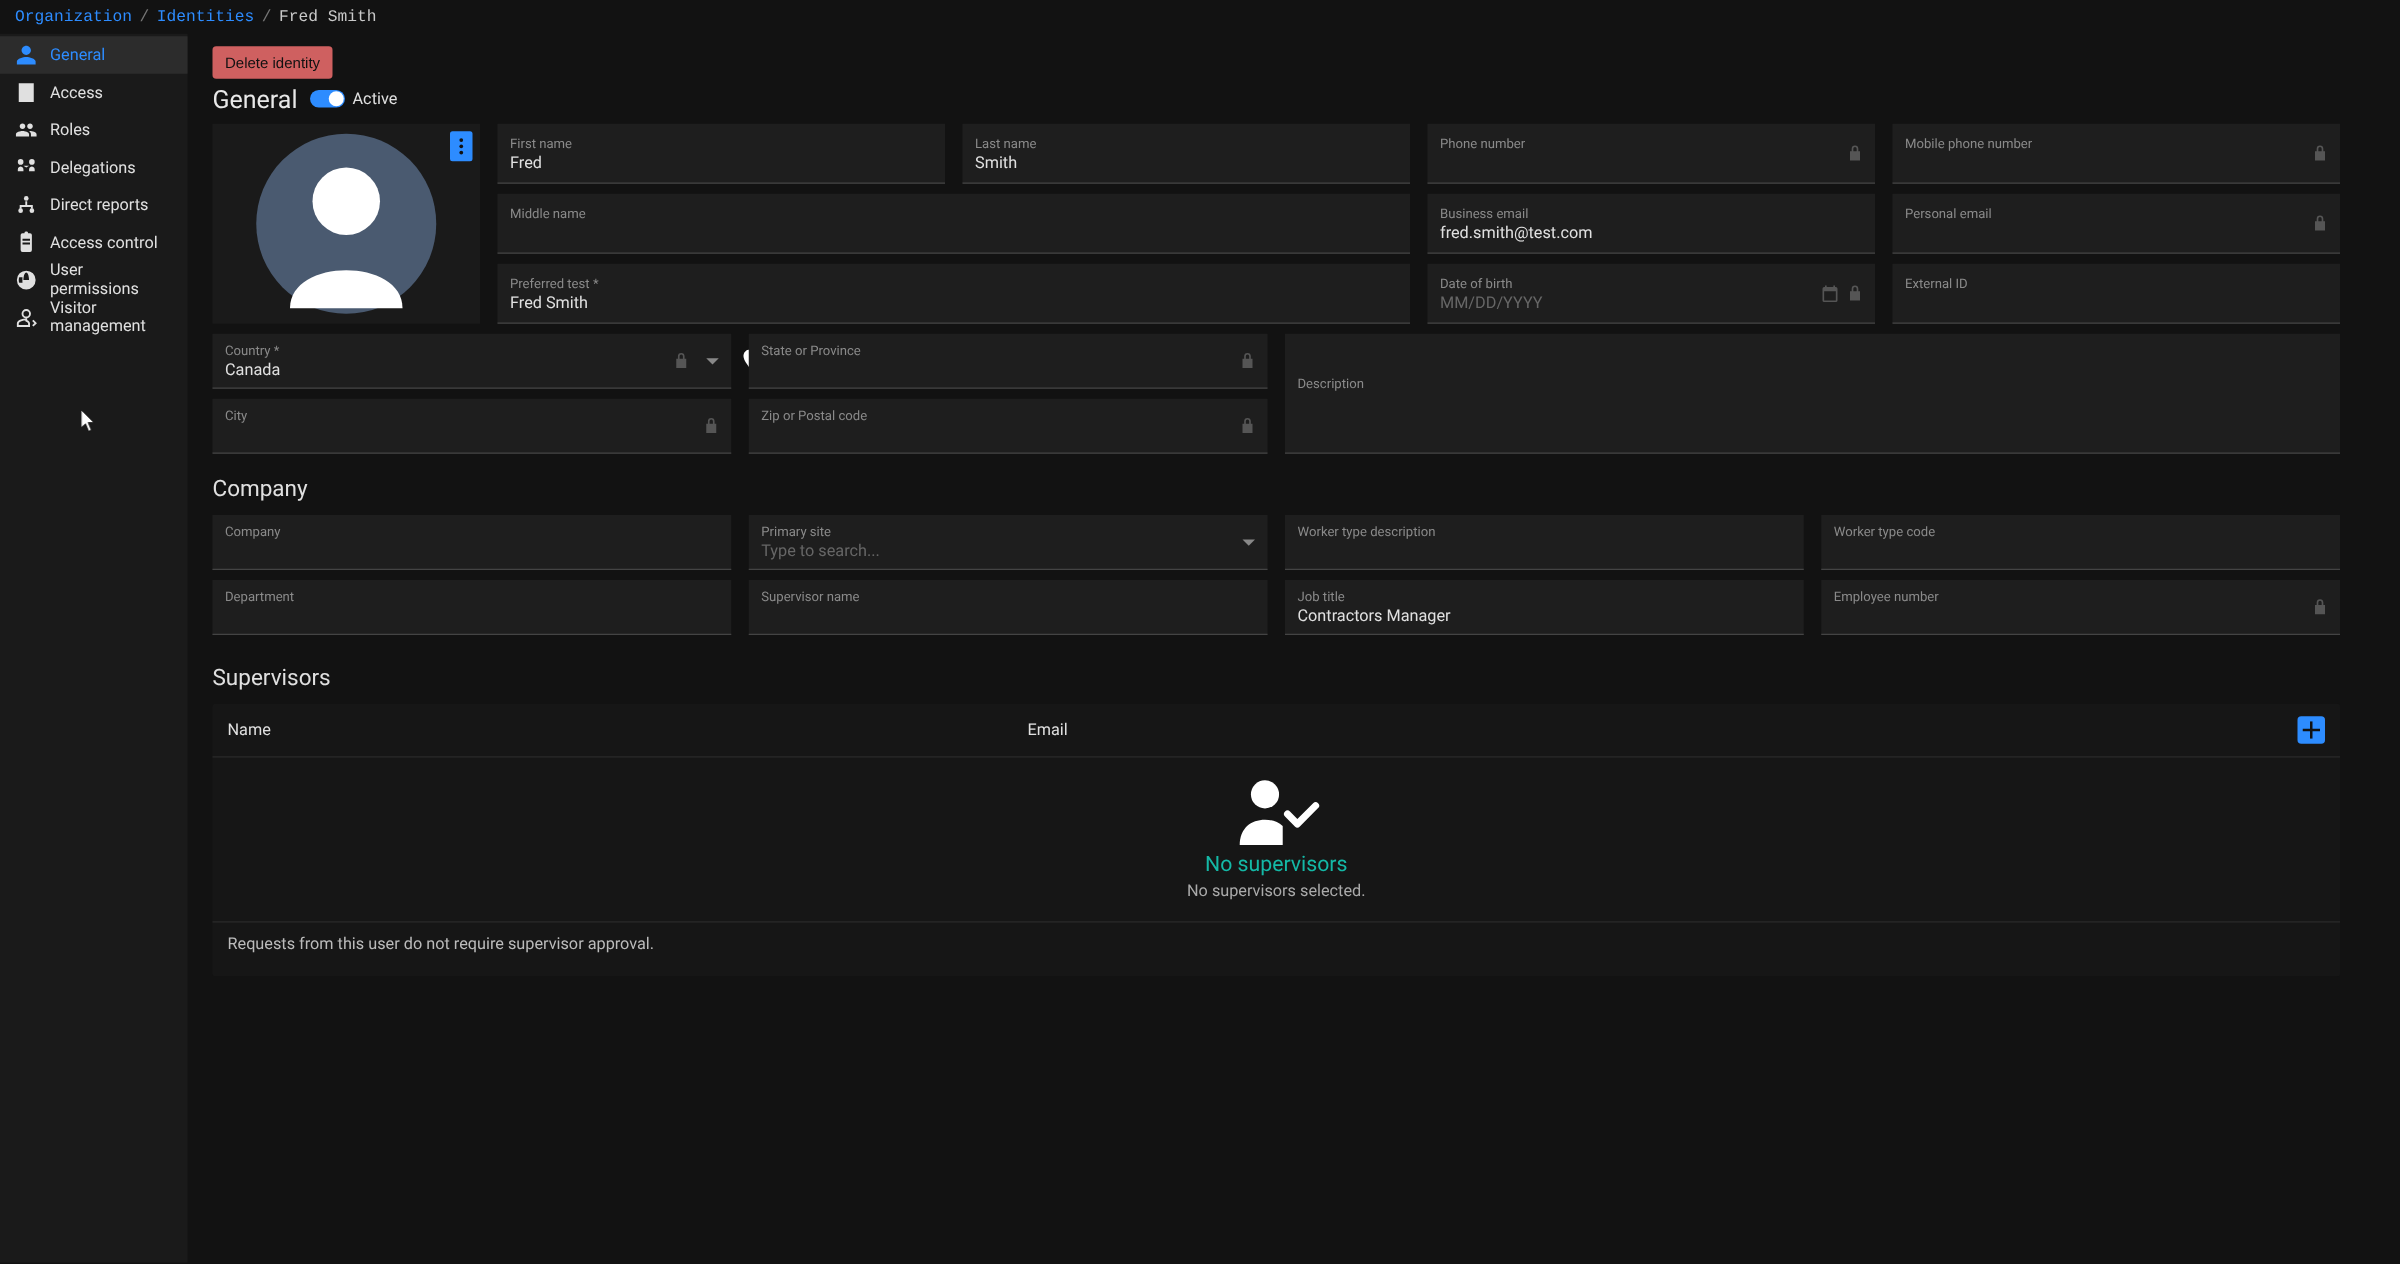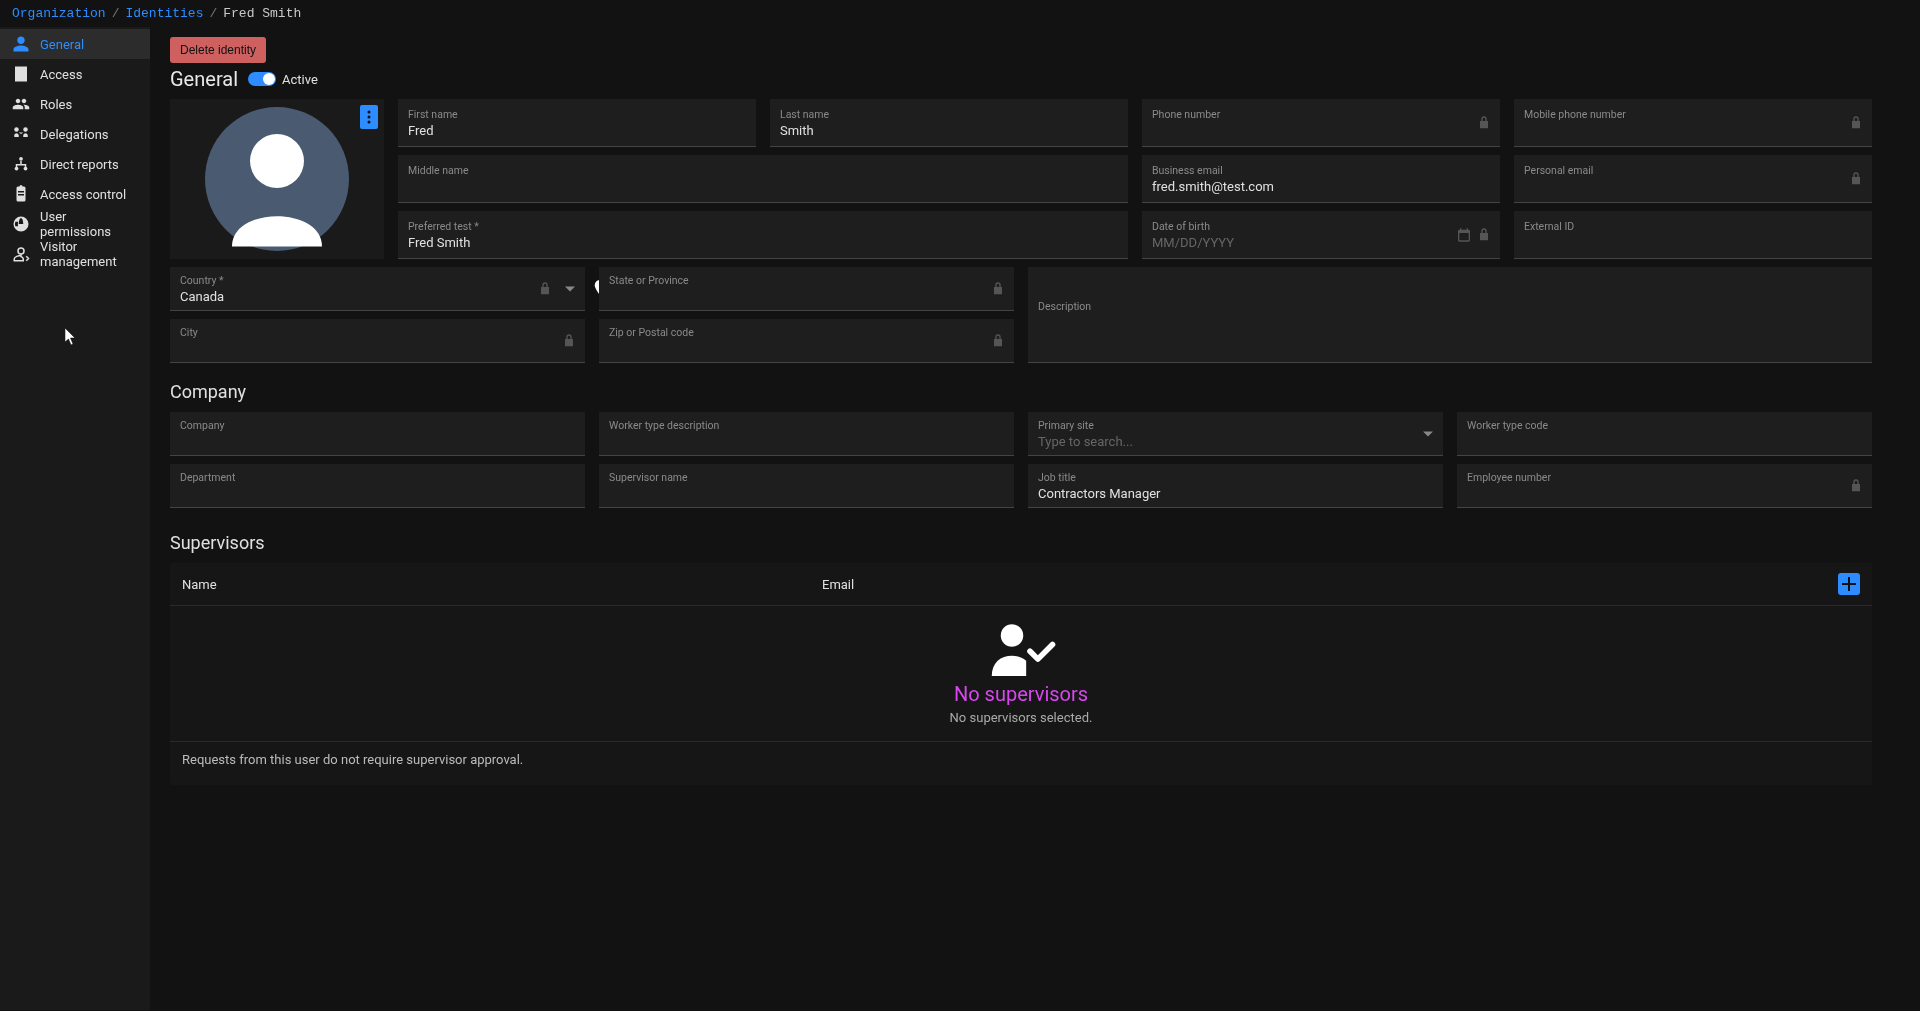--- a/index.html
+++ b/index.html
@@ -62,21 +62,21 @@
 
   
   .sup-table { background: #161616; border-radius: 2px; padding: 0 0 8px 0; }
   .sup-head { display:flex; align-items:center; padding: 10px 12px; border-bottom: 1px solid #2a2a2a; }
   .sup-head .col-name { flex: 0 0 640px; }
   .sup-head .col-email { flex: 1; }
   .add-btn { width: 22px; height: 22px; background: #2d8cff; border-radius: 3px; display:flex; align-items:center; justify-content:center; cursor:pointer; }
   .add-btn svg { width:14px;height:14px; fill:#111; }
   .sup-empty { display:flex; flex-direction:column; align-items:center; padding: 16px 0; }
   .sup-empty svg{ width:70px; height:54px; fill:#fff; }
-  .sup-empty-title { font-size: 20px; color:#d946ef; margin-top:6px;}
+  .sup-empty-title { font-size: 17px; color:#14b8a6; margin-top:6px;}
   .sup-empty-sub { font-size:13px; color:#aaa; margin-top:4px;}
   .sup-foot { padding: 10px 12px; font-size:13px; color:#bbb; border-top:1px solid #2a2a2a; }
 
   h3.subsection { font-size: 18px; font-weight: 400; color:#e0e0e0; margin: 18px 0 10px 0; }
 
   
   .cursor { position: fixed; left: 65px; top: 328px; width: 12px; height: 18px; pointer-events: none; }
   .cursor svg { width:12px;height:18px; fill:#fff; }
 </style>
 </head>
@@ -362,27 +362,27 @@
       </div>
     </div>
 
     <h3 class="subsection">Company</h3>
     <div class="company-grid">
       <div class="field">
         <span class="field-label">Company</span>
         <span class="field-value"></span>
       </div>
       <div class="field">
-        <span class="field-label">Worker type description</span>
-        <span class="field-value"></span>
-      </div>
-      <div class="field">
         <span class="field-label">Primary site</span>
         <span class="field-value field-placeholder">Type to search...</span>
         <span class="chevron solo"></span>
+      </div>
+      <div class="field">
+        <span class="field-label">Worker type description</span>
+        <span class="field-value"></span>
       </div>
       <div class="field">
         <span class="field-label">Worker type code</span>
         <span class="field-value"></span>
       </div>
 
       <div class="field">
         <span class="field-label">Department</span>
         <span class="field-value"></span>
       </div>

